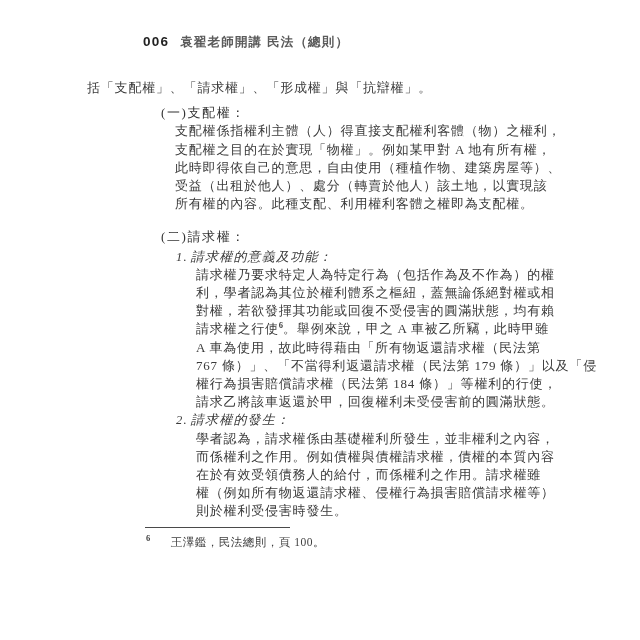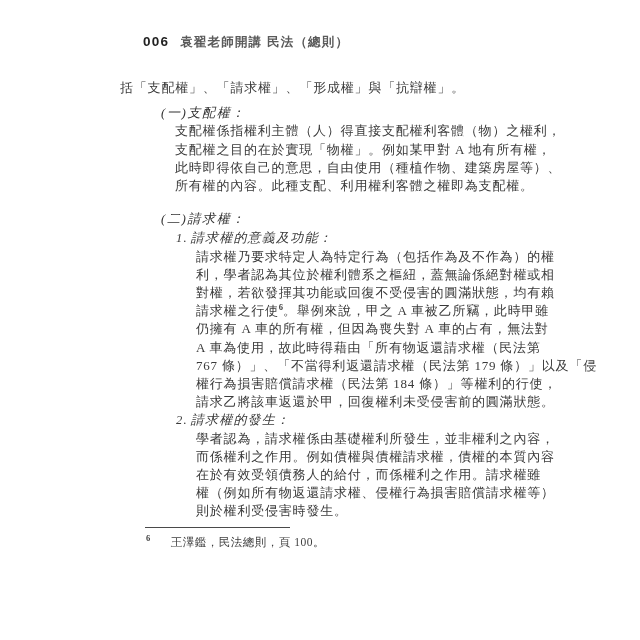--- a/index.html
+++ b/index.html
@@ -44,24 +44,23 @@
   .content {
     position: absolute;
     top: 79px;
     left: 0;
     width: 640px;
   }
   .bline {
     line-height: 18.2px;
     white-space: nowrap;
   }
-  .intro-line       { margin-left: 120px; }
+  .intro-line       { margin-left: 87px; }
   .sec-heading {
     margin-left: 161px;
-    font-style: italic;
     letter-spacing: 1.6px;
     color: #333333;
     line-height: 18.2px;
     white-space: nowrap;
   }
   .sec1-heading     { margin-top: 7px; }
   .sec1-body        { margin-left: 175px; }
   .sec2-heading     { margin-top: 14.5px; }
   .item-title {
     margin-left: 176px;
@@ -117,34 +116,34 @@
 
   <div class="content">
 
     <div class="bline intro-line">括「支配權」、「請求權」、「形成權」與「抗辯權」。</div>
 
     <div class="sec-heading sec1-heading">(一)支配權：</div>
     <div class="sec1-body">
       <div class="bline">支配權係指權利主體（人）得直接支配權利客體（物）之權利，</div>
       <div class="bline">支配權之目的在於實現「物權」。例如某甲對 A 地有所有權，</div>
       <div class="bline">此時即得依自己的意思，自由使用（種植作物、建築房屋等）、</div>
+      <div class="bline">受益（出租於他人）、處分（轉賣於他人）該土地，以實現該</div>
       <div class="bline">所有權的內容。此種支配、利用權利客體之權即為支配權。</div>
     </div>
 
     <div class="sec-heading sec2-heading">(二)請求權：</div>
 
     <div class="item-title item1-title">
       <span class="item-num">1.</span><span>請求權的意義及功能：</span>
     </div>
     <div class="item-body">
       <div class="bline">請求權乃要求特定人為特定行為（包括作為及不作為）的權</div>
       <div class="bline">利，學者認為其位於權利體系之樞紐，蓋無論係絕對權或相</div>
       <div class="bline">對權，若欲發揮其功能或回復不受侵害的圓滿狀態，均有賴</div>
       <div class="bline"><span>請求權之行使</span><sup class="ref-mark">6</sup><span>。舉例來說，甲之 A 車被乙所竊，此時甲雖</span></div>
-      <div class="bline">仍擁有 A 車的所有權，但因為喪失對 A 車的占有，無法對</div>
       <div class="bline">A 車為使用，故此時得藉由「所有物返還請求權（民法第</div>
       <div class="bline">767 條）」、「不當得利返還請求權（民法第 179 條）」以及「侵</div>
       <div class="bline">權行為損害賠償請求權（民法第 184 條）」等權利的行使，</div>
       <div class="bline">請求乙將該車返還於甲，回復權利未受侵害前的圓滿狀態。</div>
     </div>
 
     <div class="item-title">
       <span class="item-num">2.</span><span>請求權的發生：</span>
     </div>
     <div class="item-body">

